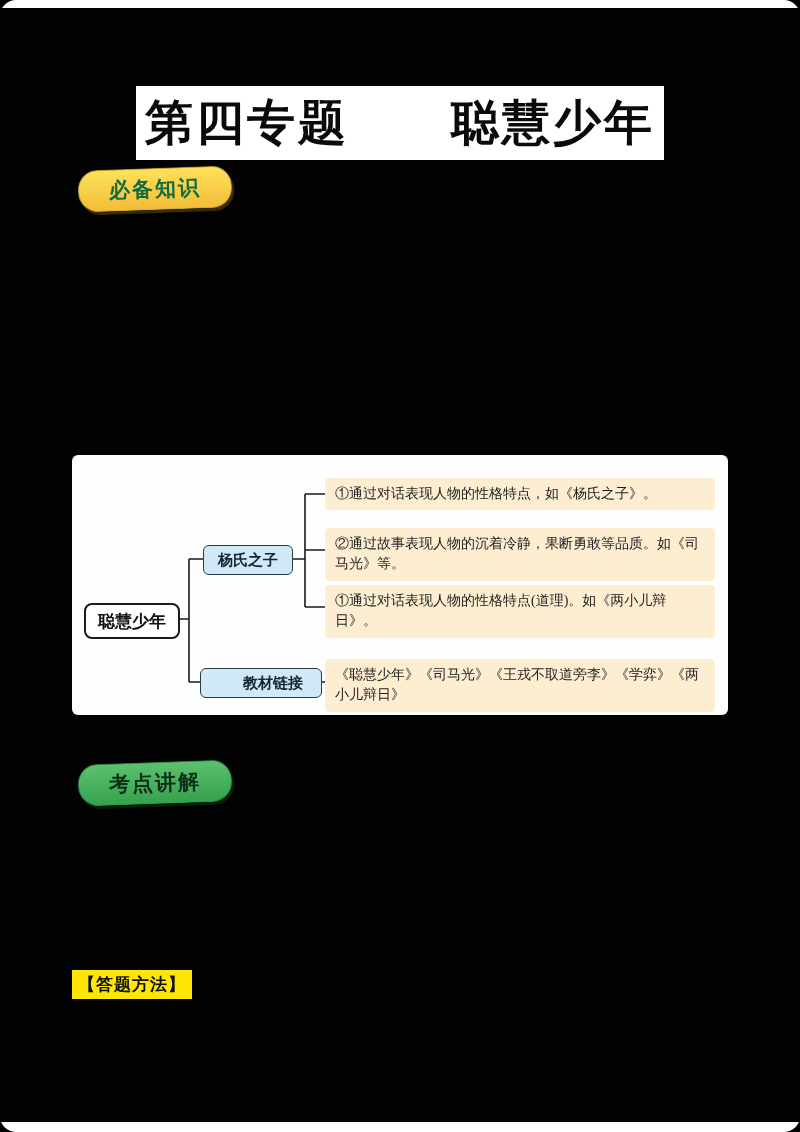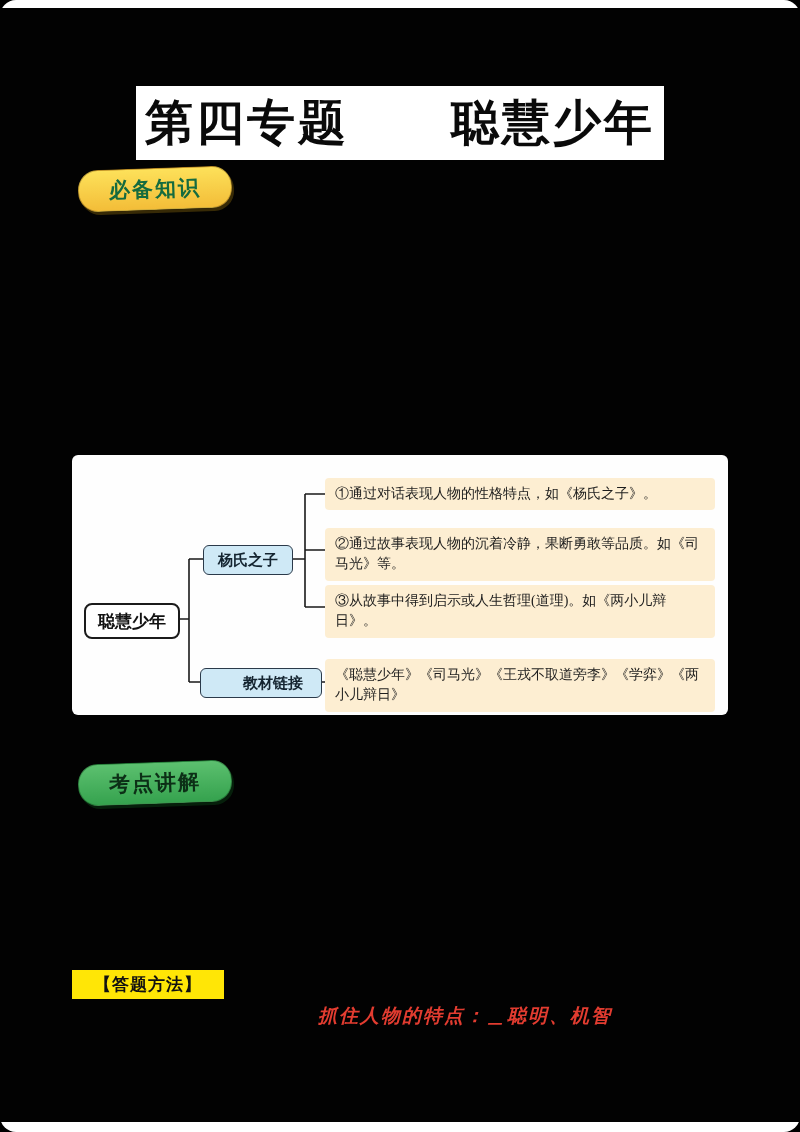--- a/index.html
+++ b/index.html
@@ -39,21 +39,21 @@
   .node-leaf{position:absolute;left:253px;width:390px;background:#fdeed2;border-radius:4px;
              padding:6px 10px;box-sizing:border-box;font-size:14px;line-height:1.45;
              color:#1d1d1d;text-align:left;}
   .leaf-1{top:23px;min-height:32px;display:flex;align-items:center;}
   .leaf-2{top:73px;min-height:44px;}
   .leaf-3{top:130px;min-height:44px;}
   .leaf-4{top:204px;min-height:46px;}
 
   .answer-method{position:absolute;left:72px;top:970px;background:#ffe606;color:#111;
                  font-family:"Liberation Sans",sans-serif;font-weight:bold;font-size:17px;
-                 padding:3px 22px;letter-spacing:1px;}
+                 padding:3px 6px;letter-spacing:1px;}
   .red-note{position:absolute;left:318px;top:1003px;color:#e23c30;font-weight:bold;
             font-style:italic;font-size:19px;letter-spacing:2px;
             font-family:"Liberation Serif",serif;}
 </style>
 </head>
 <body>
 
 <div class="canvas">
   <div class="page-sheet"></div>
   <div class="dark-overlay"></div>
@@ -74,23 +74,22 @@
     <div class="node node-root">聪慧少年</div>
 
     <div class="node node-branch branch-1">杨氏之子</div>
 
     <div class="node node-branch branch-2">教材链接</div>
 
     <div class="node-leaf leaf-2">②通过故事表现人物的沉着冷静，果断勇敢等品质。如《司马光》等。</div>
 
     <div class="node-leaf leaf-1">①通过对话表现人物的性格特点，如《杨氏之子》。</div>
 
-    <div class="node-leaf leaf-3">③从故事中得到启示或人生哲理(道理)。如《两小儿辩日》。</div>
+    <div class="node-leaf leaf-3">①通过对话表现人物的性格特点(道理)。如《两小儿辩日》。</div>
 
     <div class="node-leaf leaf-4">《聪慧少年》《司马光》《王戎不取道旁李》《学弈》《两小儿辩日》</div>
   </div>
 
   <div class="badge badge-green">考点讲解</div>
 
   <div class="answer-method">【答题方法】</div>
 
-  <div class="red-note">抓住人物的特点：＿聪明、机智</div>
 </div>
 
 </body></html>

